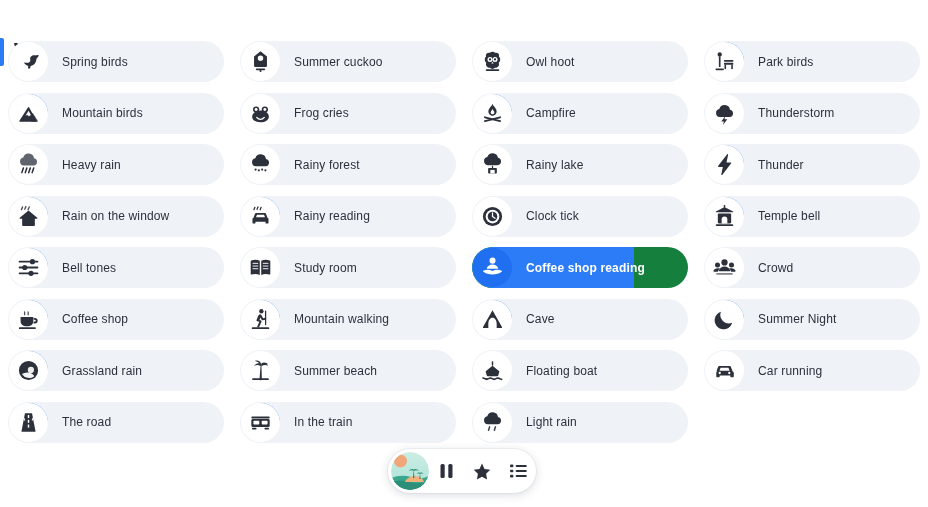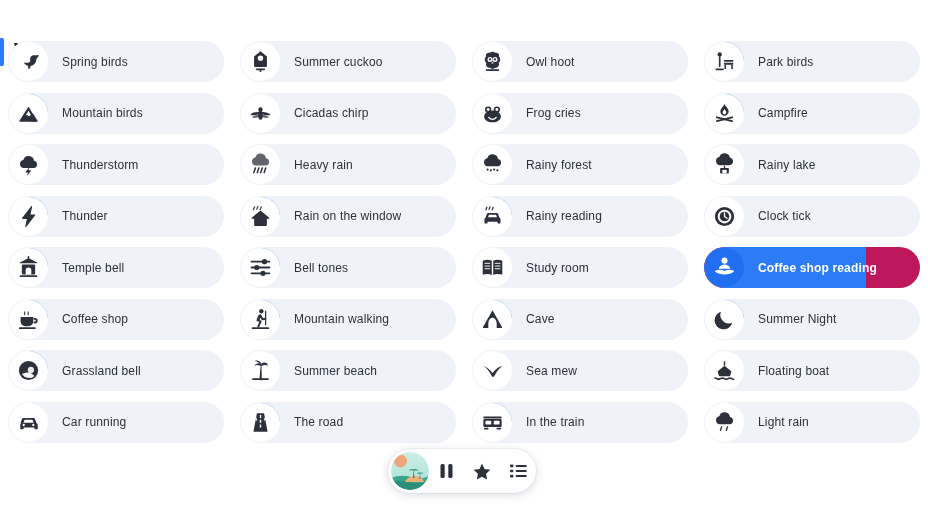--- a/index.html
+++ b/index.html
@@ -64,21 +64,21 @@
     height: 41px;
     border-radius: 21px;
     background: #eff2f7;
     display: flex;
     align-items: center;
     cursor: pointer;
     overflow: hidden;
   }
   
   .pill.is-playing {
-    background: #be185d;
+    background: #15803d;
   }
   .pill .progress-fill {
     position: absolute;
     left: 0; top: 0; bottom: 0;
     background: #2b7cf6;
     border-radius: 21px 0 0 21px;
     display: none;
   }
   .pill.is-playing .progress-fill { display: block; }
 
@@ -240,33 +240,20 @@
             <text x="28.5" y="11.5" fill="#ffffff" font-size="7" font-weight="bold" font-family="Liberation Sans, sans-serif" text-anchor="middle" transform="rotate(45 28.5 11.5)">VIP</text>
           </svg>
         </div>
         <div class="pill-label">Mountain birds</div>
       </div>
     </div>
     <div class="pill-cell">
       <div class="pill">
         <div class="icon-badge">
           <svg width="25" height="25" viewBox="0 0 24 24">
-            <ellipse class="glyph" cx="12" cy="13.6" rx="2.2" ry="4.4"></ellipse>
-            <circle class="glyph" cx="12" cy="8.2" r="2.1"></circle>
-            <path class="glyph" d="M11.2 10.6C8.3 10.2 4.4 11 2.6 12.9c-.3.3-.1.8.3.8 2.6.2 6.2-.2 8.4-1.4zM12.8 10.6c2.9-.4 6.8.4 8.6 2.3.3.3.1.8-.3.8-2.6.2-6.2-.2-8.4-1.4z"></path>
-            <path class="glyph" d="M11.2 13.4c-2.4-.2-5.6.5-7 2-.3.3-.1.7.3.7 2.1.2 5-.2 6.8-1.2zM12.8 13.4c2.4-.2 5.6.5 7 2 .3.3.1.7-.3.7-2.1.2-5-.2-6.8-1.2z" opacity=".8"></path>
-          </svg>
-        </div>
-        <div class="pill-label">Cicadas chirp</div>
-      </div>
-    </div>
-    <div class="pill-cell">
-      <div class="pill">
-        <div class="icon-badge">
-          <svg width="25" height="25" viewBox="0 0 24 24">
             <circle class="glyph" cx="7.8" cy="8.2" r="3"></circle>
             <circle class="glyph" cx="16.2" cy="8.2" r="3"></circle>
             <circle cx="7.8" cy="8.2" r="1.4" fill="#fff"></circle>
             <circle cx="16.2" cy="8.2" r="1.4" fill="#fff"></circle>
             <path class="glyph" d="M12 9.2c-4.4 0-8 2.5-8 5.8s3.6 5.4 8 5.4 8-2.1 8-5.4-3.6-5.8-8-5.8z"></path>
             <path d="M8.4 15.8c1 1.3 2.2 1.9 3.6 1.9s2.6-.6 3.6-1.9" stroke="#fff" stroke-width="1.3" fill="none" stroke-linecap="round"></path>
           </svg>
         </div>
         <div class="pill-label">Frog cries</div>
       </div>
@@ -482,20 +469,36 @@
             <circle class="glyph" cx="12" cy="5.4" r="2.9"></circle>
             <path class="glyph" d="M12 9.2c-2.5 0-4.6 1.3-5.4 3.2-.2.4.1.8.5.8h9.8c.4 0 .7-.4.5-.8-.8-1.9-2.9-3.2-5.4-3.2z"></path>
             <path class="glyph" d="M3.2 15c2.9-1.1 5.9-1.1 8.8.3 2.9-1.4 5.9-1.4 8.8-.3.4.1.5.6.2.9-2.5 2.1-5.6 2.8-9 2.8s-6.5-.7-9-2.8c-.3-.3-.2-.8.2-.9z"></path>
           </svg>
         </div>
         <div class="pill-label">Coffee shop reading</div>
       </div>
     </div>
     <div class="pill-cell">
       <div class="pill">
+        <div class="icon-badge">
+          <svg width="25" height="25" viewBox="0 0 24 24">
+            <circle class="glyph" cx="12" cy="7.2" r="3"></circle>
+            <path class="glyph" d="M12 11c-2.7 0-4.9 1.6-5.5 3.9-.1.4.2.8.6.8h9.8c.4 0 .7-.4.6-.8-.6-2.3-2.8-3.9-5.5-3.9z"></path>
+            <circle class="glyph" cx="5.3" cy="9.6" r="2.4"></circle>
+            <path class="glyph" d="M5.3 12.7c-1.8 0-3.3 1-3.9 2.5-.2.4.1.8.5.8h3.8c.3-1.3 1-2.4 2-3.1-.7-.2-1.5-.2-2.4-.2z"></path>
+            <circle class="glyph" cx="18.7" cy="9.6" r="2.4"></circle>
+            <path class="glyph" d="M18.7 12.7c1.8 0 3.3 1 3.9 2.5.2.4-.1.8-.5.8h-3.8c-.3-1.3-1-2.4-2-3.1.7-.2 1.5-.2 2.4-.2z"></path>
+            <rect class="glyph" x="4" y="17.2" width="16" height="1.7" rx=".8" opacity=".6"></rect>
+          </svg>
+        </div>
+        <div class="pill-label">Crowd</div>
+      </div>
+    </div>
+    <div class="pill-cell">
+      <div class="pill">
         <div class="icon-badge has-vip">
           <svg width="25" height="25" viewBox="0 0 24 24">
             <path class="glyph" d="M4.4 9.6h12.2v4.3a4.6 4.6 0 0 1-4.6 4.6H9a4.6 4.6 0 0 1-4.6-4.6V9.6z"></path>
             <path class="glyph" d="M16.9 10.6h1.3a2.6 2.6 0 0 1 0 5.2h-1.3v-1.8h1.2a.85.85 0 0 0 0-1.7h-1.2z"></path>
             <rect class="glyph" x="2.8" y="19.4" width="16.2" height="1.8" rx=".85"></rect>
             <g class="glyph" stroke="#2b303b" stroke-width="1.2" fill="none" stroke-linecap="round" opacity=".85">
               <path d="M8.4 7.4c-.9-.9.6-1.8-.3-2.7"></path>
               <path d="M11.8 7.4c-.9-.9.6-1.8-.3-2.7"></path>
             </g>
           </svg>
@@ -564,43 +567,33 @@
             <circle class="glyph" cx="12" cy="12" r="9.2"></circle>
             <path d="M5.6 15.4c2.4-1.4 5-1.8 7.4-1.2 2 .5 3.6 1.7 4.6 3.2A8.2 8.2 0 0 1 5.6 15.4z" fill="#fff" opacity=".95"></path>
             <path d="M14.3 8.4a3 3 0 1 1 0 6 3 3 0 0 1 0-6z" fill="#fff" opacity=".9"></path>
           </svg>
           <svg class="vip-ribbon" width="39" height="39" viewBox="0 0 39 39">
             <path d="M19.5 0 A19.5 19.5 0 0 1 39 19.5 L39 0 Z" fill="#2b7cf6"></path>
             <path d="M13.5 0 A19.5 19.5 0 0 1 39 25.5 L39 0 Z" fill="#2b7cf6"></path>
             <text x="28.5" y="11.5" fill="#ffffff" font-size="7" font-weight="bold" font-family="Liberation Sans, sans-serif" text-anchor="middle" transform="rotate(45 28.5 11.5)">VIP</text>
           </svg>
         </div>
-        <div class="pill-label">Grassland bell</div>
+        <div class="pill-label">Grassland rain</div>
       </div>
     </div>
     <div class="pill-cell">
       <div class="pill">
         <div class="icon-badge">
           <svg width="25" height="25" viewBox="0 0 24 24">
             <path class="glyph" d="M12.2 6.4 11 20.6c0 .4.3.7.7.7h.9c.4 0 .7-.3.7-.7L12.9 6.4z"></path>
             <path class="glyph" d="M12.6 5.7C9.8 4.2 7.4 5.4 5.9 7.6c2.1-1.2 4.4-1 6.3.3zM12.6 5.7c2.8-1.5 5.2-.3 6.7 1.9-2.1-1.2-4.4-1-6.3.3zM12.6 5.5C11.5 2.6 9 2 6.6 2.8c2.3.3 4.2 1.5 5.3 3.4zM12.6 5.5c2.6-1.9 5.1-1.1 6.8.7-2.2-.6-4.6-.3-6.3.9z"></path>
             <rect class="glyph" x="4" y="19.4" width="16" height="1.8" rx=".85"></rect>
           </svg>
         </div>
         <div class="pill-label">Summer beach</div>
-      </div>
-    </div>
-    <div class="pill-cell">
-      <div class="pill">
-        <div class="icon-badge">
-          <svg width="25" height="25" viewBox="0 0 24 24">
-            <path class="glyph" d="M2.6 7.6c3.4.6 6.7 2.9 9 6.3l.4.7.4-.7c2.3-3.4 5.6-5.7 9-6.3-2.7 2-5.1 4.8-6.8 8.2-.3.6-.7 1.3-1.2 1.9-.4.6-1.3.6-1.7 0-.5-.6-.9-1.3-1.2-1.9-1.7-3.4-4.1-6.2-6.9-8.2z"></path>
-          </svg>
-        </div>
-        <div class="pill-label">Sea mew</div>
       </div>
     </div>
     <div class="pill-cell">
       <div class="pill">
         <div class="icon-badge">
           <svg width="25" height="25" viewBox="0 0 24 24">
             <path class="glyph" d="M5.8 12.4 12 7.5l6.2 4.9c.3.2.4.6.3 1l-1 3.3c-.1.4-.5.7-.9.7H7.4c-.4 0-.8-.3-.9-.7l-1-3.3c-.1-.4 0-.8.3-1z"></path>
             <rect class="glyph" x="11.3" y="3" width="1.4" height="4.4" rx=".6"></rect>
             <path class="glyph" d="M2.8 19.2c1.8 0 1.8 1.3 3.6 1.3s1.8-1.3 3.6-1.3 1.8 1.3 3.6 1.3 1.8-1.3 3.6-1.3 1.8 1.3 3.6 1.3" stroke="#2b303b" stroke-width="1.5" fill="none" stroke-linecap="round"></path>
           </svg>

